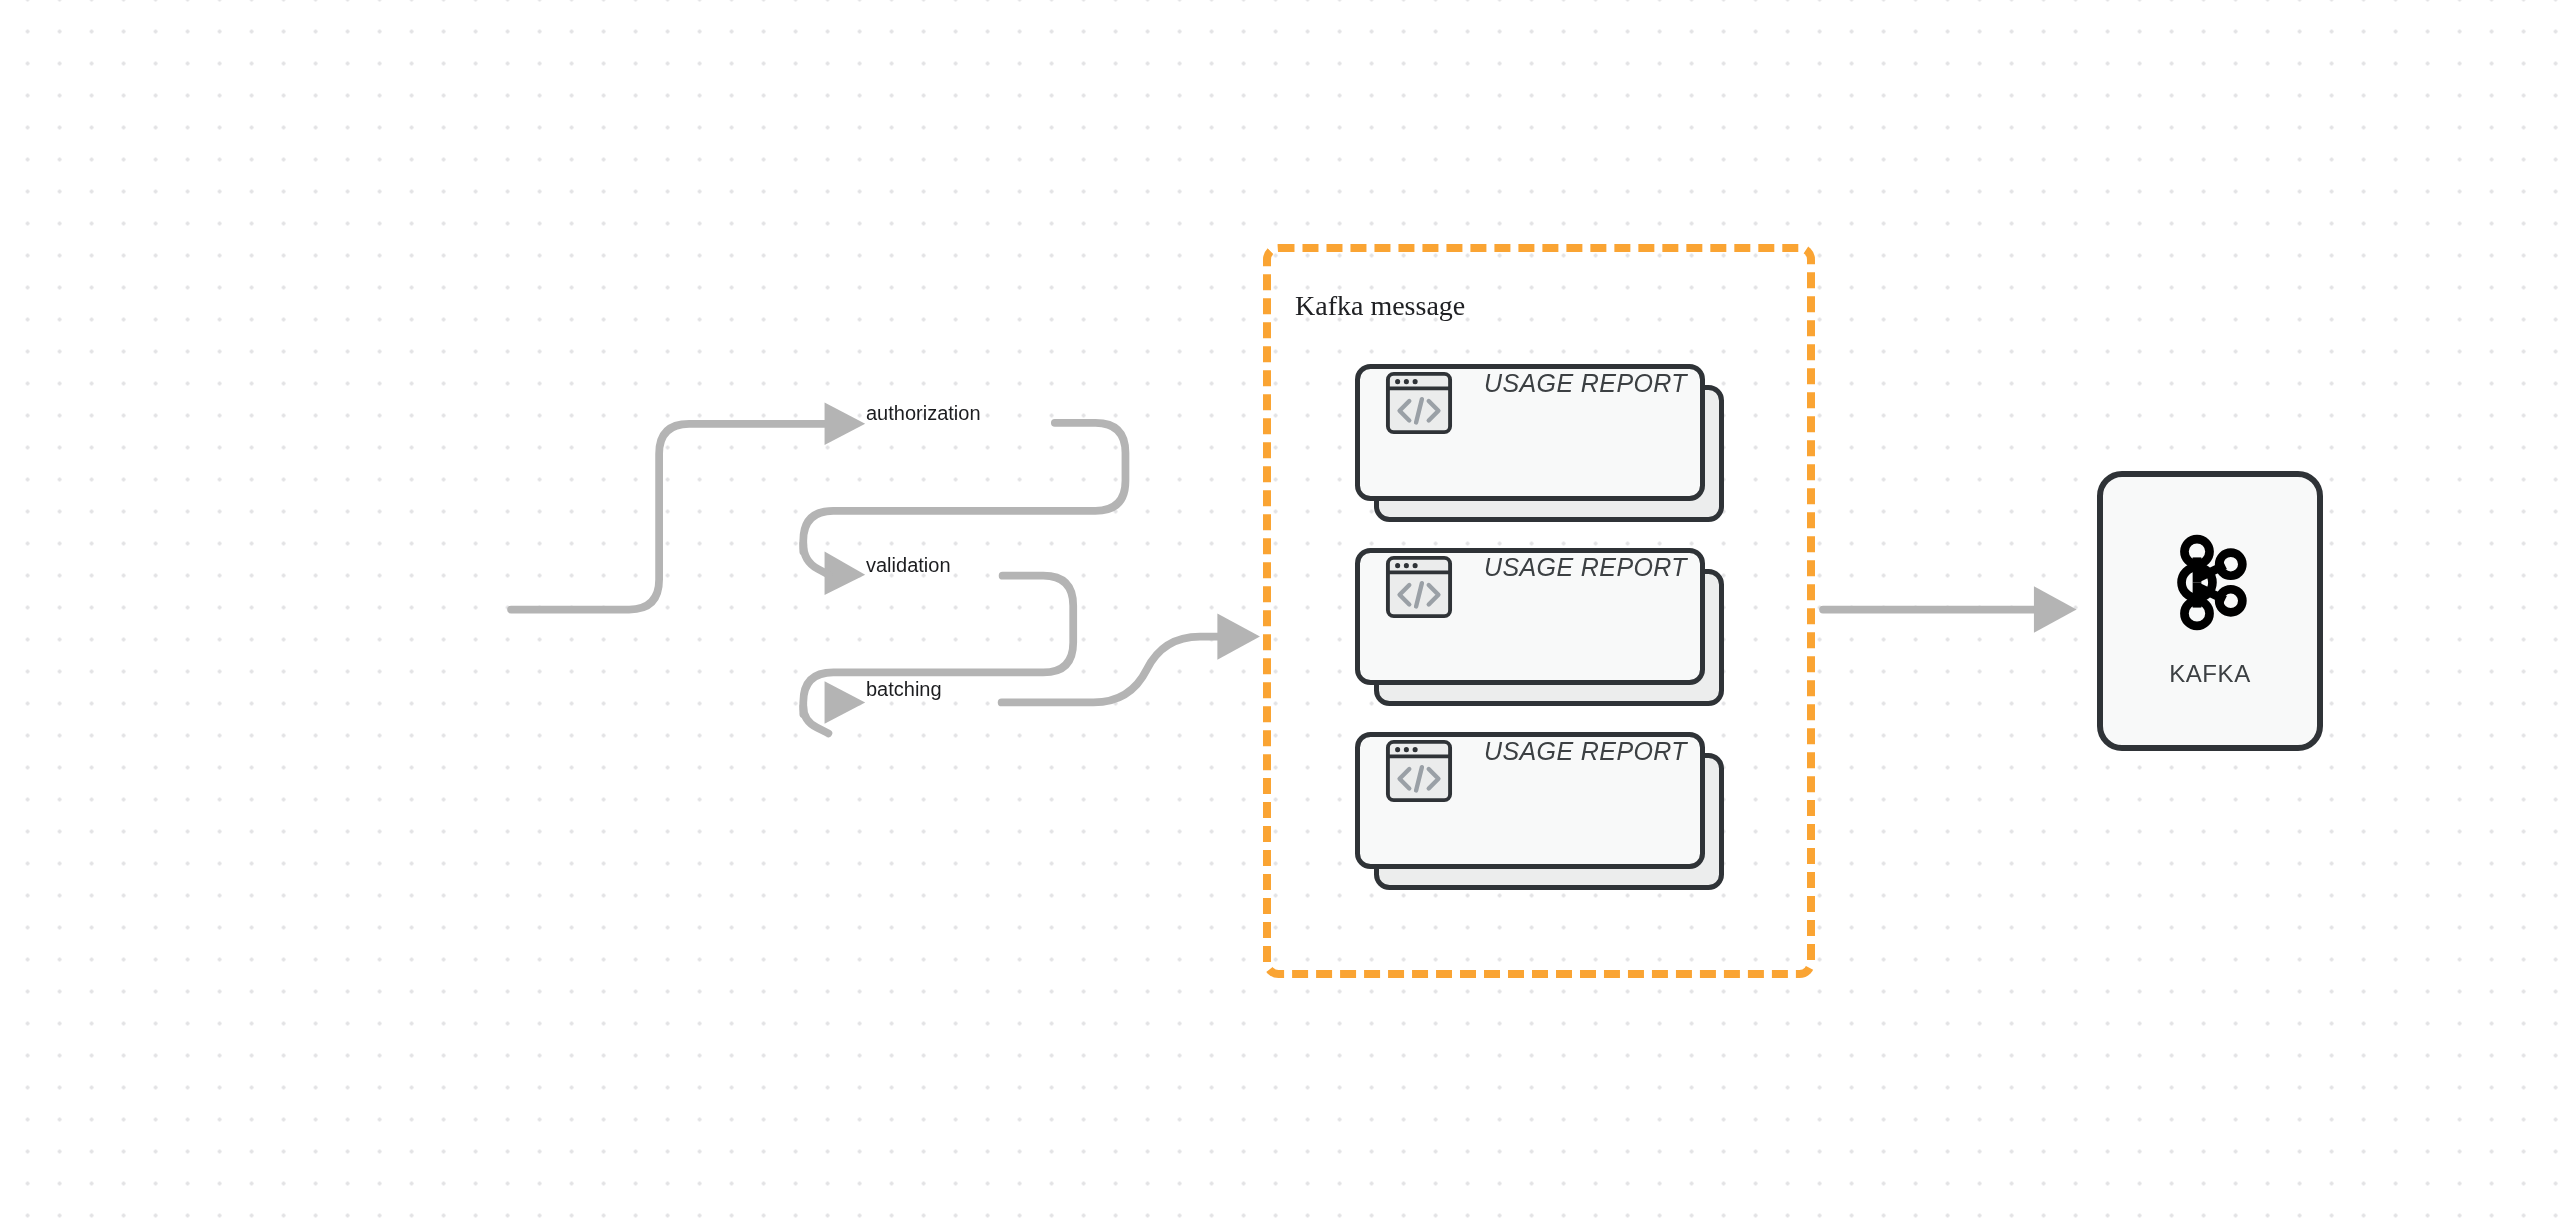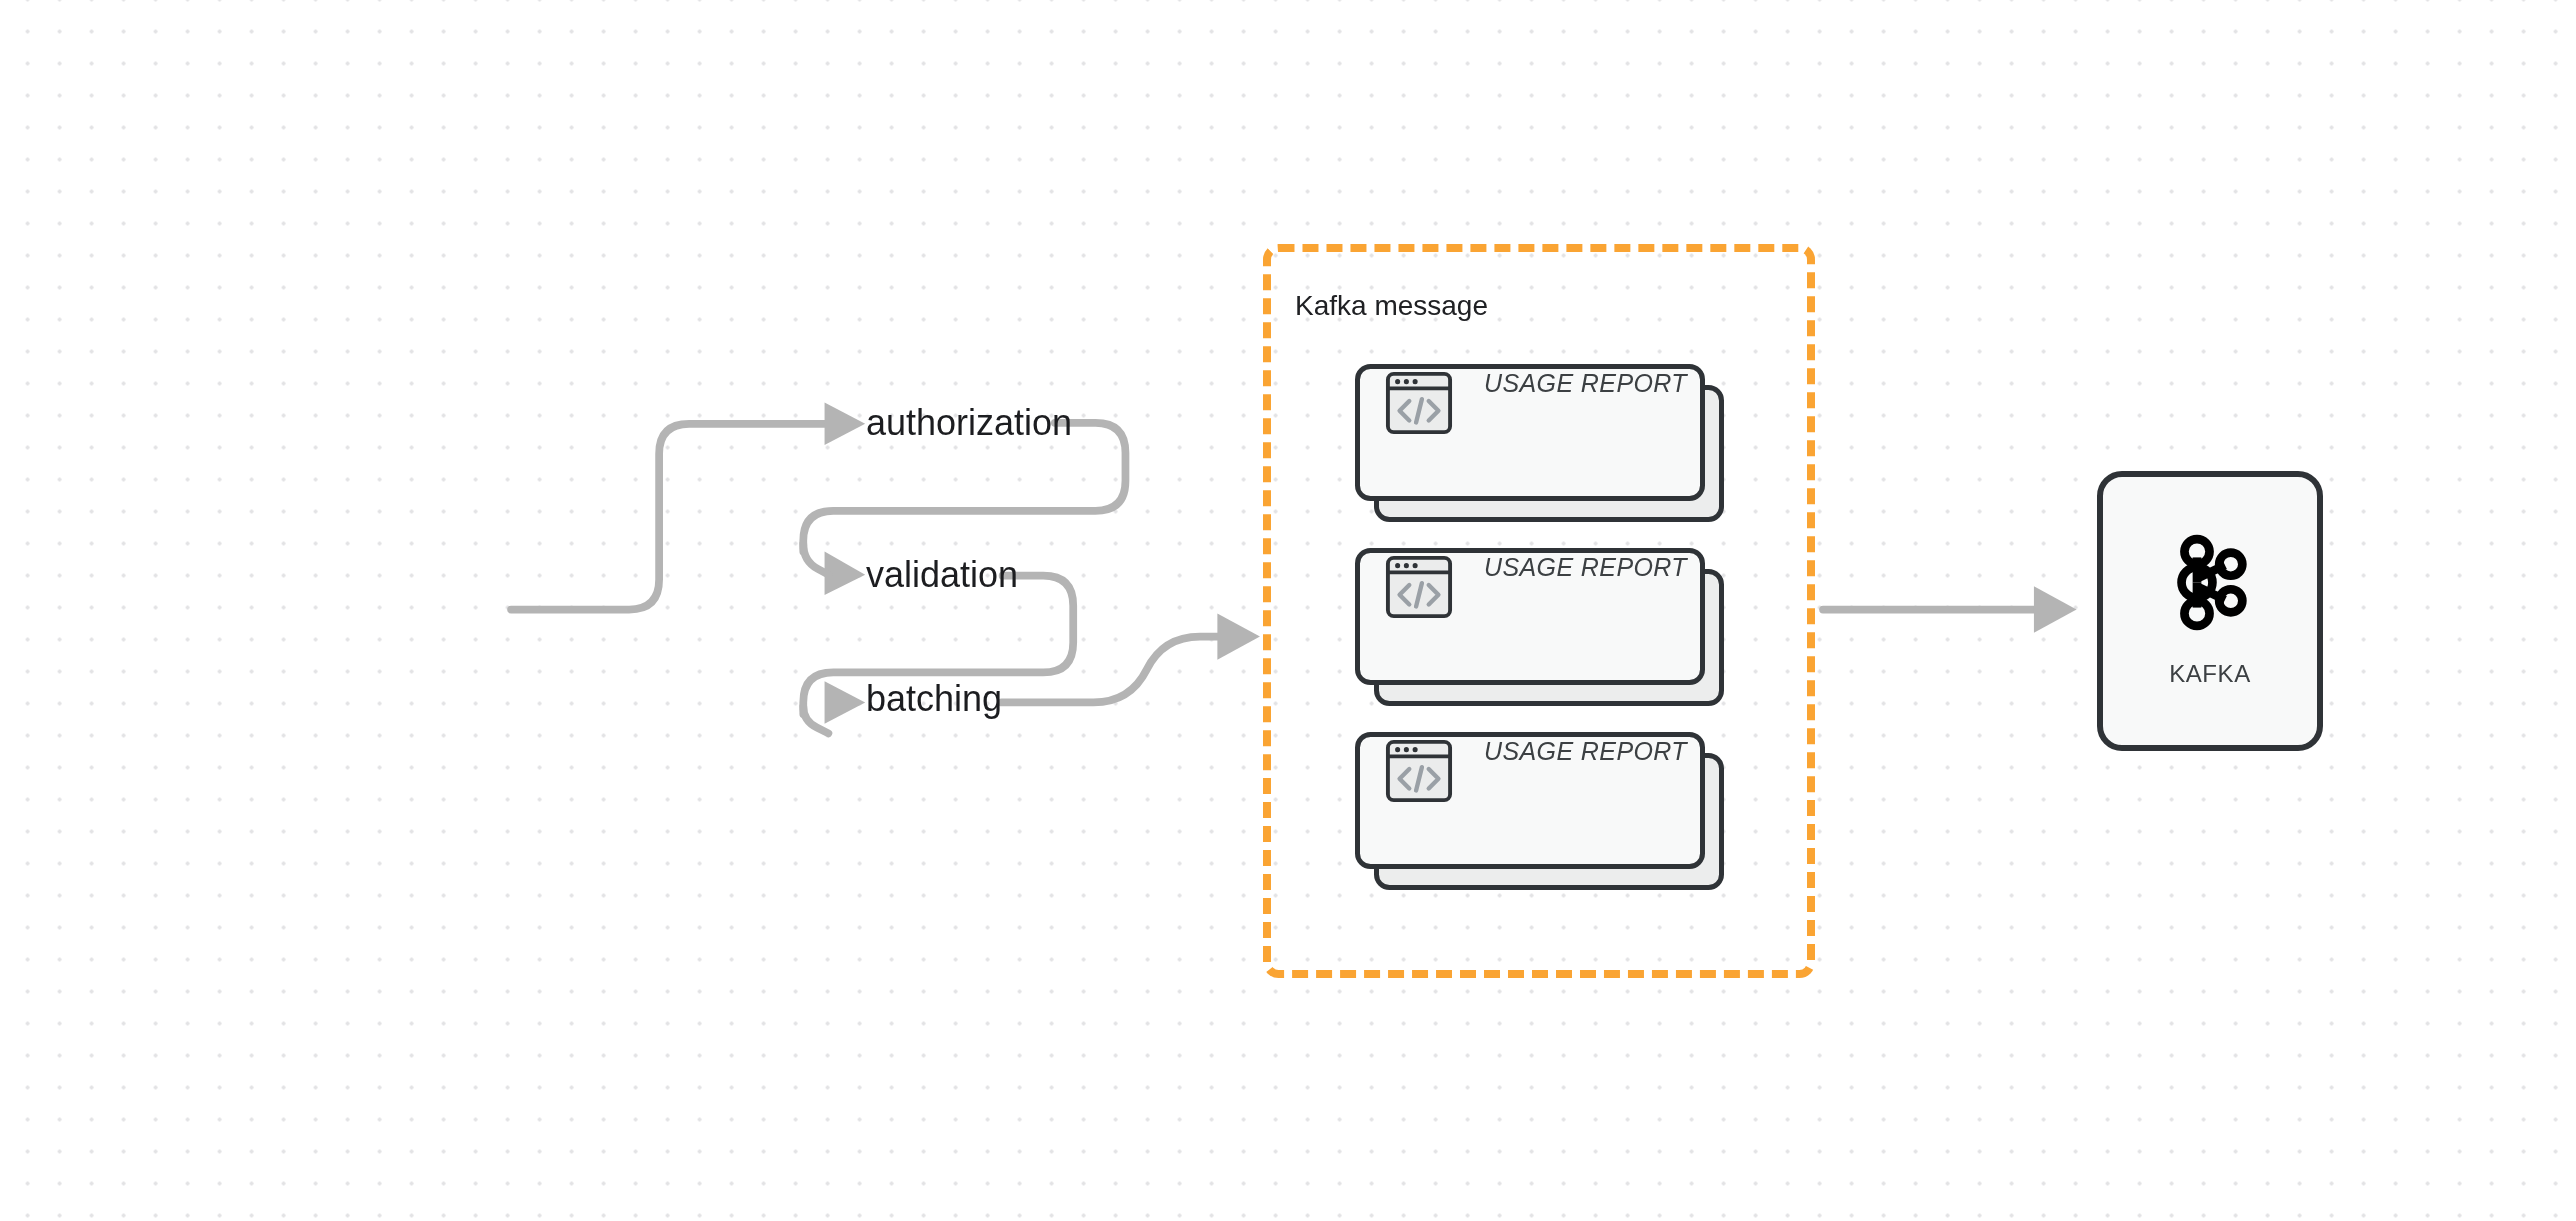--- a/index.html
+++ b/index.html
@@ -71,21 +71,21 @@
     box-sizing: border-box;
     border: 8.7px dashed #faa433;
     border-radius: 15.5px;
   }
   #kafka-message-title {
     position: absolute;
     left: 1295px;
     top: 290px;
     font-size: 28px;
     color: #202124;
-    font-family: Liberation Sans, sans-serif;
+    font-family: Liberation Serif, serif;
     white-space: nowrap;
   }
 
   
   .report-card-stack {
     position: absolute;
     width: 372px;
     height: 161px;
   }
   .report-card-back {
@@ -127,21 +127,21 @@
     white-space: nowrap;
   }
 
   #report-card-1 { left: 1355px; top: 364px; }
   #report-card-2 { left: 1355px; top: 548px; }
   #report-card-3 { left: 1355px; top: 732px; }
 
   
   .step-label {
     position: absolute;
-    font-size: 36px;
+    font-size: 20px;
     color: #1c1d20;
     font-family: "Liberation Sans", sans-serif;
     white-space: nowrap;
     text-align: center;
   }
   #step-label-authorization { left: 866px; top: 402px; }
   #step-label-validation    { left: 866px; top: 554px; }
   #step-label-batching      { left: 866px; top: 678px; }
 
   

